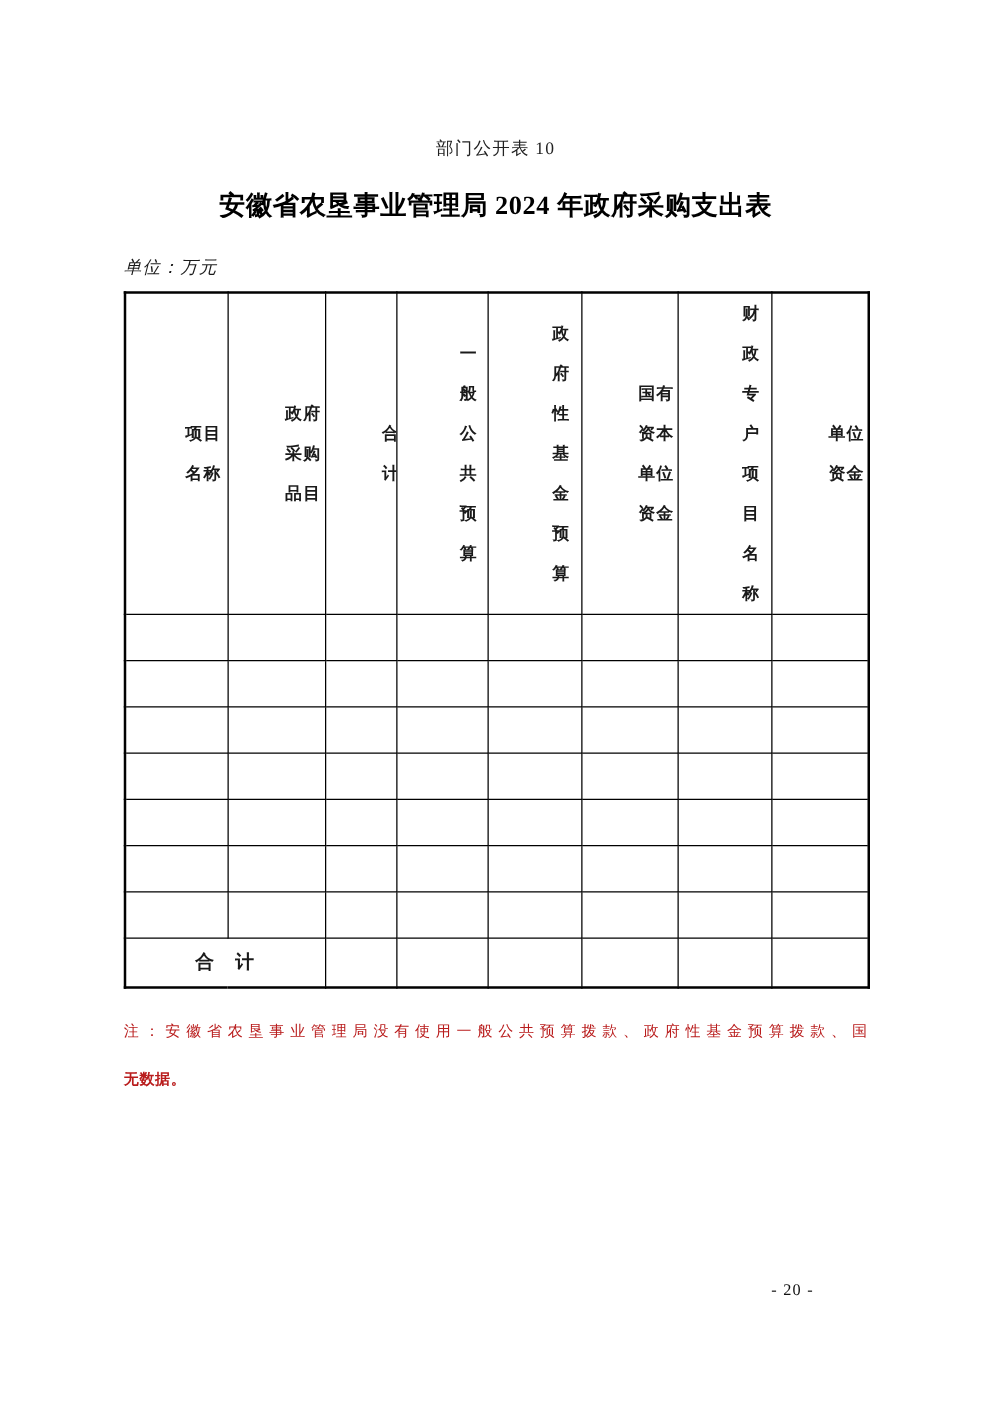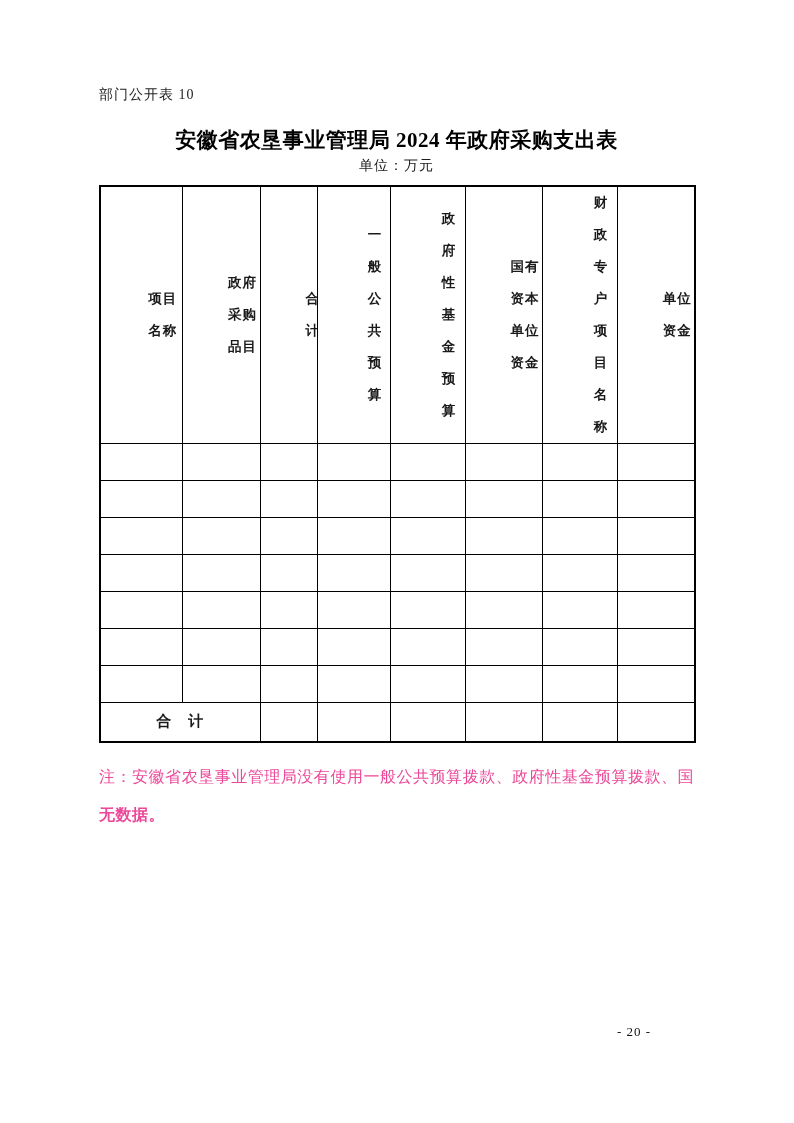--- a/index.html
+++ b/index.html
@@ -13,40 +13,41 @@
     color: #1a1a1a;
     overflow: hidden;
   }
   .content {
     position: absolute;
     left: 99px;
     top: 0;
     width: 595px;
   }
   .doc-label {
-    margin-top: 86px;
-    text-align: left;
+    margin-top: 110px;
+    text-align: center;
     font-size: 14px;
     letter-spacing: 1px;
     color: #222;
   }
   .title {
     margin-top: 23px;
     font-size: 21px;
     line-height: 26px;
     font-weight: bold;
     text-align: center;
     letter-spacing: 0.5px;
     color: #000;
   }
   .unit-label {
-    margin-top: 4px;
-    text-align: center;
+    margin-top: 28px;
+    text-align: left;
     font-size: 14px;
     letter-spacing: 1px;
+    font-style: italic;
   }
   table.proc-table {
     margin-top: 10px;
     width: 595px;
     border-collapse: collapse;
     table-layout: fixed;
     border: 2px solid #000;
   }
   table.proc-table th,
   table.proc-table td {
@@ -64,22 +65,22 @@
   .hl { display: block; line-height: 32px; letter-spacing: 1px; padding-left: 43px; }
   table.proc-table tbody tr { height: 37px; }
   table.proc-table tfoot tr { height: 39px; }
   .total-label-cell {
     font-weight: bold;
     font-size: 15px;
     letter-spacing: 1px;
   }
   .note {
     margin-top: 15px;
-    font-size: 16px;
-    color: #ec4899;
+    font-size: 12px;
+    color: #b91c1c;
   }
   .note-line {
     display: block;
     line-height: 38px;
     text-align: justify;
     text-align-last: justify;
     letter-spacing: 0.5px;
     white-space: normal;
   }
   .note-line.last {

